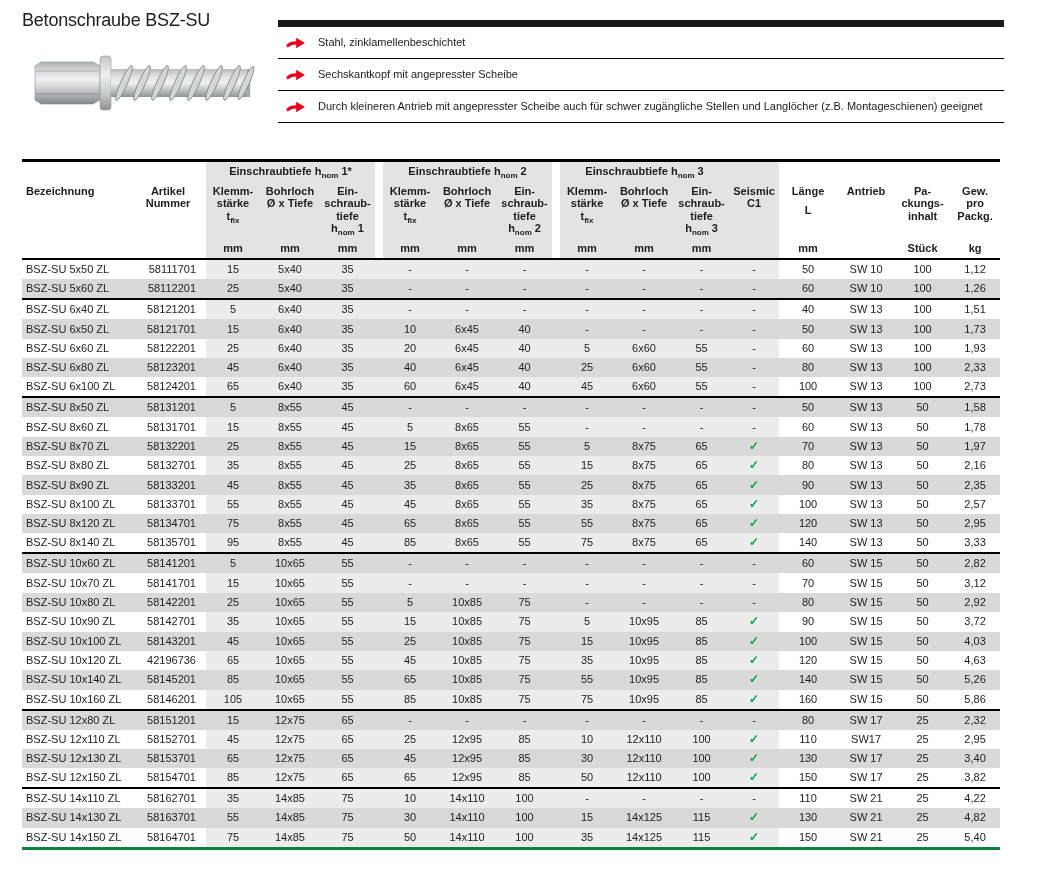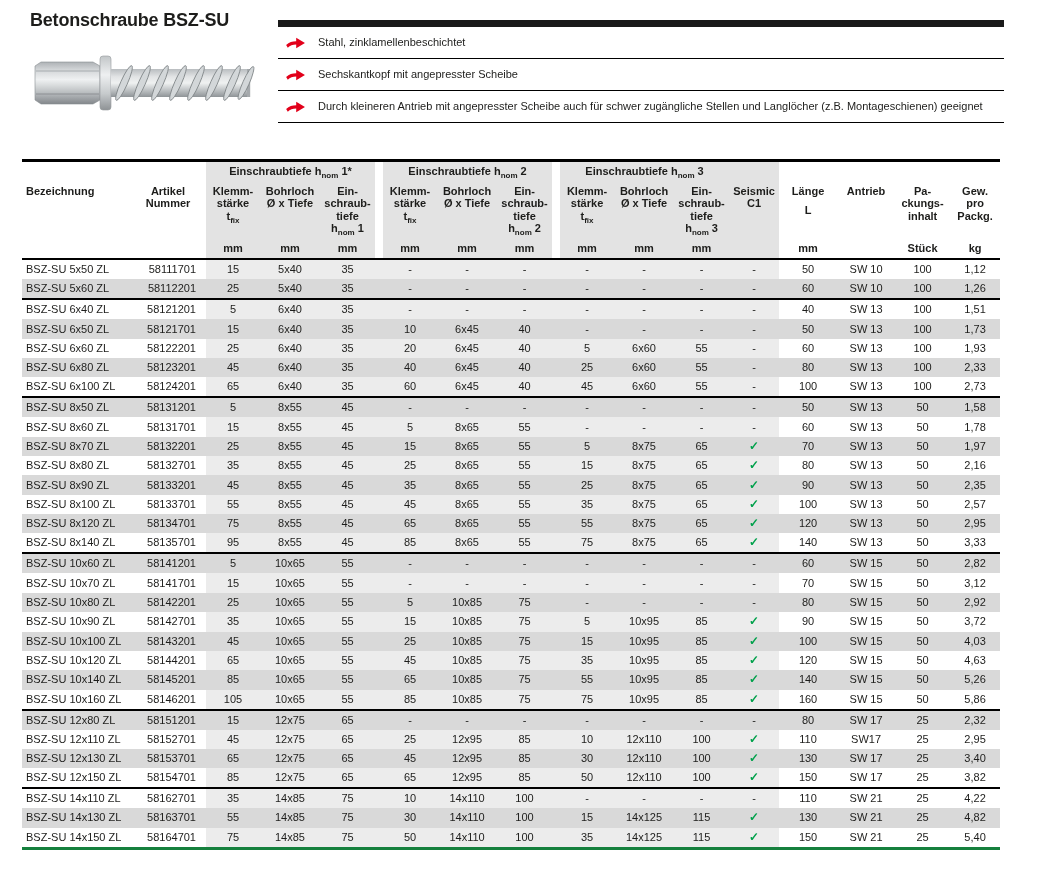--- a/index.html
+++ b/index.html
@@ -1,20 +1,20 @@
 <!DOCTYPE html>
 <html><head>
 <meta charset="utf-8">
 <style>
   html,body{margin:0;padding:0;background:#fff;}
   .page{position:relative;width:1041px;height:890px;background:#ffffff;
         font-family:"Liberation Sans",sans-serif;color:#1d1d1b;overflow:hidden;}
 
   
-  .title{position:absolute;left:30px;top:10px;font-size:18px;font-weight:bold;letter-spacing:-.2px;}
+  .title{position:absolute;left:22px;top:10px;font-size:18px;font-weight:normal;letter-spacing:-.2px;}
   .screw-wrap{position:absolute;left:14px;top:48px;}
 
   .features{position:absolute;left:278px;top:20px;width:726px;}
   .features-bar{height:7px;background:#1a1a1a;}
   .feature-row{display:flex;align-items:center;border-bottom:1px solid #000;padding:8px 0 9px 0;}
   .feature-row .txt{font-size:11px;white-space:nowrap;}
   .arrow{width:21px;height:14px;margin:0 12px 0 7px;flex:none;}
 
   
   .tablewrap{position:absolute;left:22px;top:159px;width:978px;}
@@ -587,21 +587,21 @@
             <td class="band">10x95</td>
             <td class="band">85</td>
             <td class="band"><span class="check">✓</span></td>
             <td>100</td>
             <td>SW 15</td>
             <td>50</td>
             <td>4,03</td>
           </tr>
           <tr class="white">
             <td class="bez">BSZ-SU 10x120 ZL</td>
-            <td class="art">58144201</td>
+            <td class="art">42196736</td>
             <td class="band">65</td>
             <td class="band">10x65</td>
             <td class="band">55</td>
             <td class="band sep"></td>
             <td class="band">45</td>
             <td class="band">10x85</td>
             <td class="band">75</td>
             <td class="band sep"></td>
             <td class="band">35</td>
             <td class="band">10x95</td>

